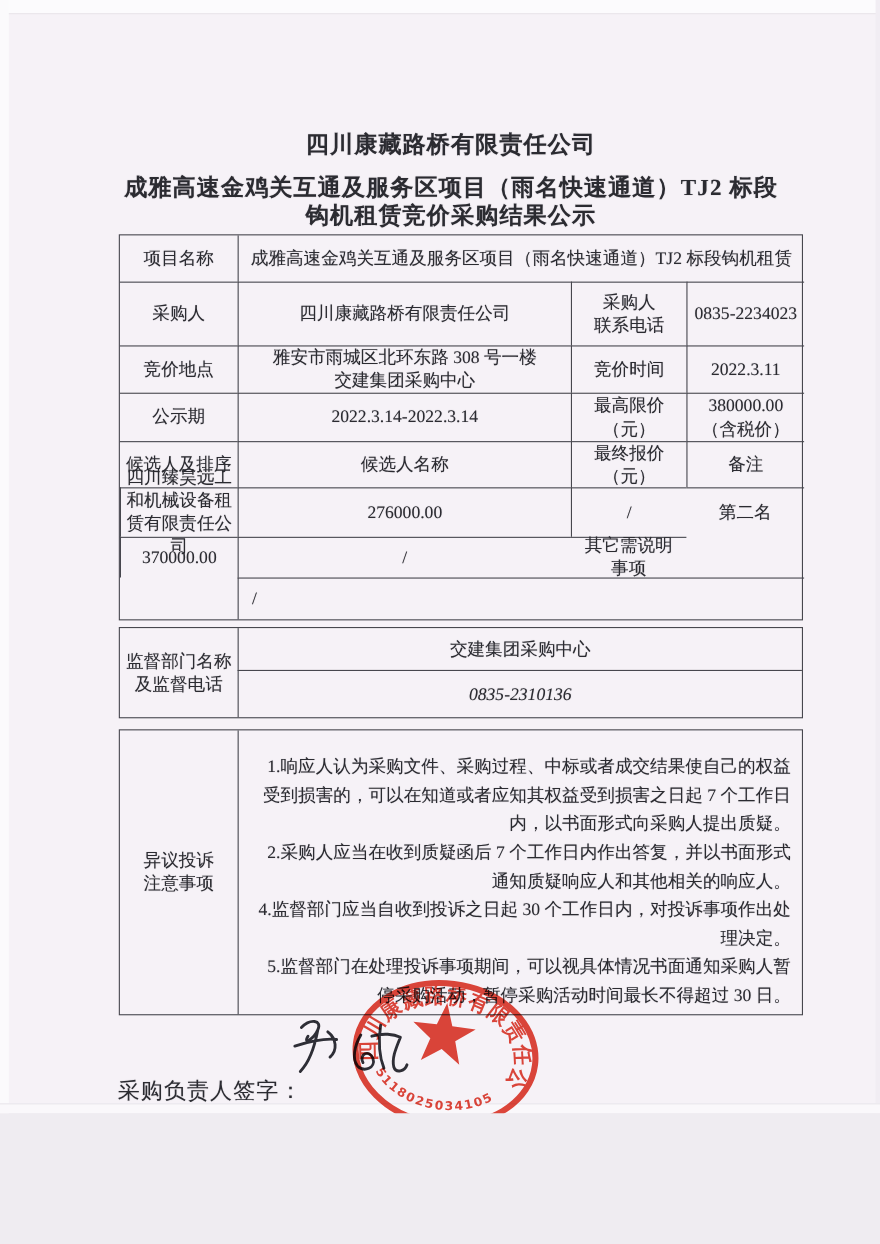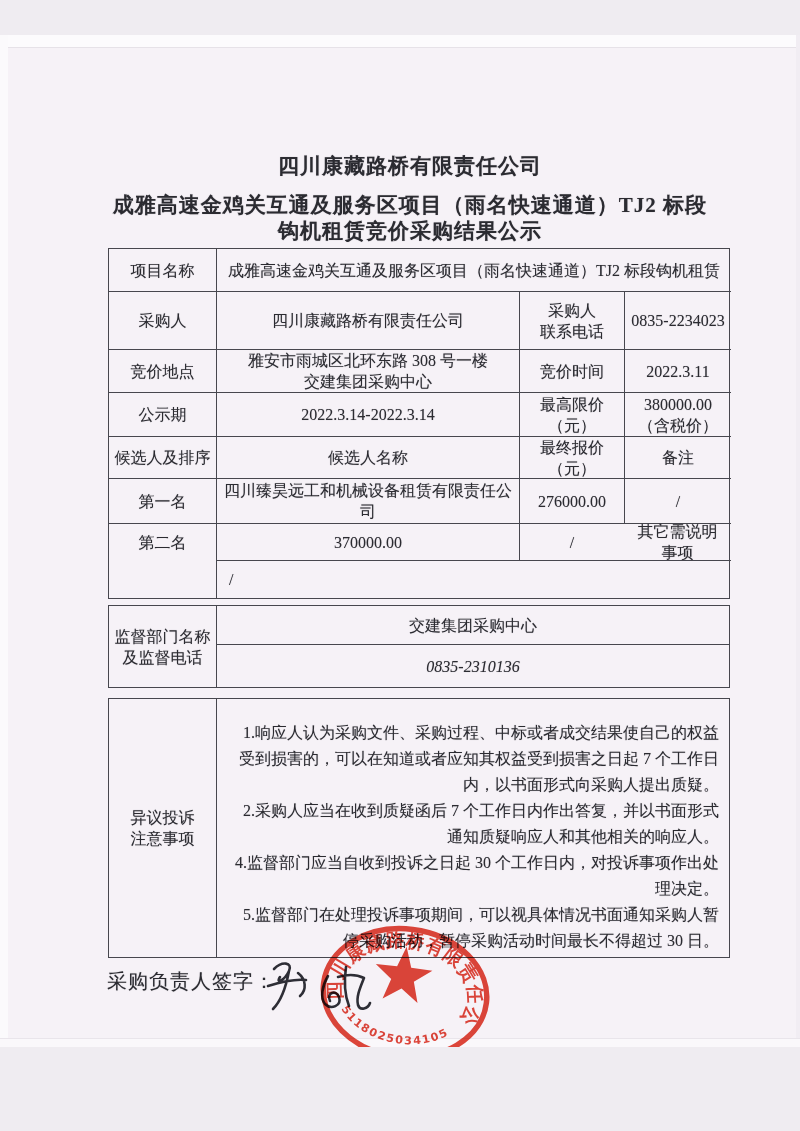--- a/index.html
+++ b/index.html
@@ -10,21 +10,20 @@
   *{box-sizing:border-box;margin:0;padding:0;}
   html,body{width:800px;height:1131px;}
   body{
     font-family:"Liberation Serif","DejaVu Serif",serif;
     color:var(--ink);
     background:#efecf1;
   }
   .page{
     position:relative;width:800px;height:1012px;overflow:hidden;
     background:var(--paper);
-    margin-top:35px;
   }
   .scan-edge{position:absolute;pointer-events:none;}
   .edge-top{left:0;top:0;width:800px;height:13px;background:#fcfbfd;border-bottom:1px solid #e6e2e8;}
   .edge-left{left:0;top:0;width:8px;height:1131px;background:#fbfafc;}
   .edge-right{right:0;top:0;width:4px;height:1131px;background:#f1edf3;}
   .edge-bottom{left:0;bottom:0;width:800px;height:9px;background:#faf8fb;border-top:1px solid #e9e5eb;}
 
   .title{
     position:absolute;left:90px;width:640px;text-align:center;
     font-size:21px;font-weight:bold;letter-spacing:1px;
@@ -57,21 +56,21 @@
   #tbl-notice{top:663px;grid-template-columns:107px 513px;grid-template-rows:258px;}
 
   .notice-body{
     align-items:flex-start;justify-content:flex-start;text-align:right;
     padding:21px 10px 4px 13px;line-height:26px;white-space:normal;
     display:block;
   }
   .notice-body p{margin:0;}
 
   .sig-label{
-    position:absolute;left:107px;top:933px;font-size:20px;letter-spacing:1px;
+    position:absolute;left:107px;top:978px;font-size:20px;letter-spacing:1px;
     text-shadow:0 0 1px rgba(40,40,50,.35);
   }
   .sig-svg{position:absolute;left:262px;top:918px;}
   .sig-svg path{stroke:#2e2e36;stroke-width:2.6;fill:none;stroke-linecap:round;stroke-linejoin:round;}
 
   .seal-svg{
     position:absolute;left:293px;top:866px;
     mix-blend-mode:multiply;opacity:.92;
   }
   .seal-svg .ring{fill:none;stroke-width:5.5;}
@@ -118,21 +117,20 @@
 （元）</div>
     <div class="cell">380000.00
 （含税价）</div>
 
     <div class="cell nl">候选人及排序</div>
     <div class="cell">候选人名称</div>
     <div class="cell">最终报价
 （元）</div>
     <div class="cell">备注</div>
 
-    <div class="cell nl">第一名</div>
     <div class="cell">四川臻昊远工和机械设备租赁有限责任公司</div>
     <div class="cell">276000.00</div>
     <div class="cell">/</div>
 
     <div class="cell nl">第二名</div>
     <div class="cell">370000.00</div>
     <div class="cell">/</div>
 
     <div class="cell nl">其它需说明
 事项</div>

